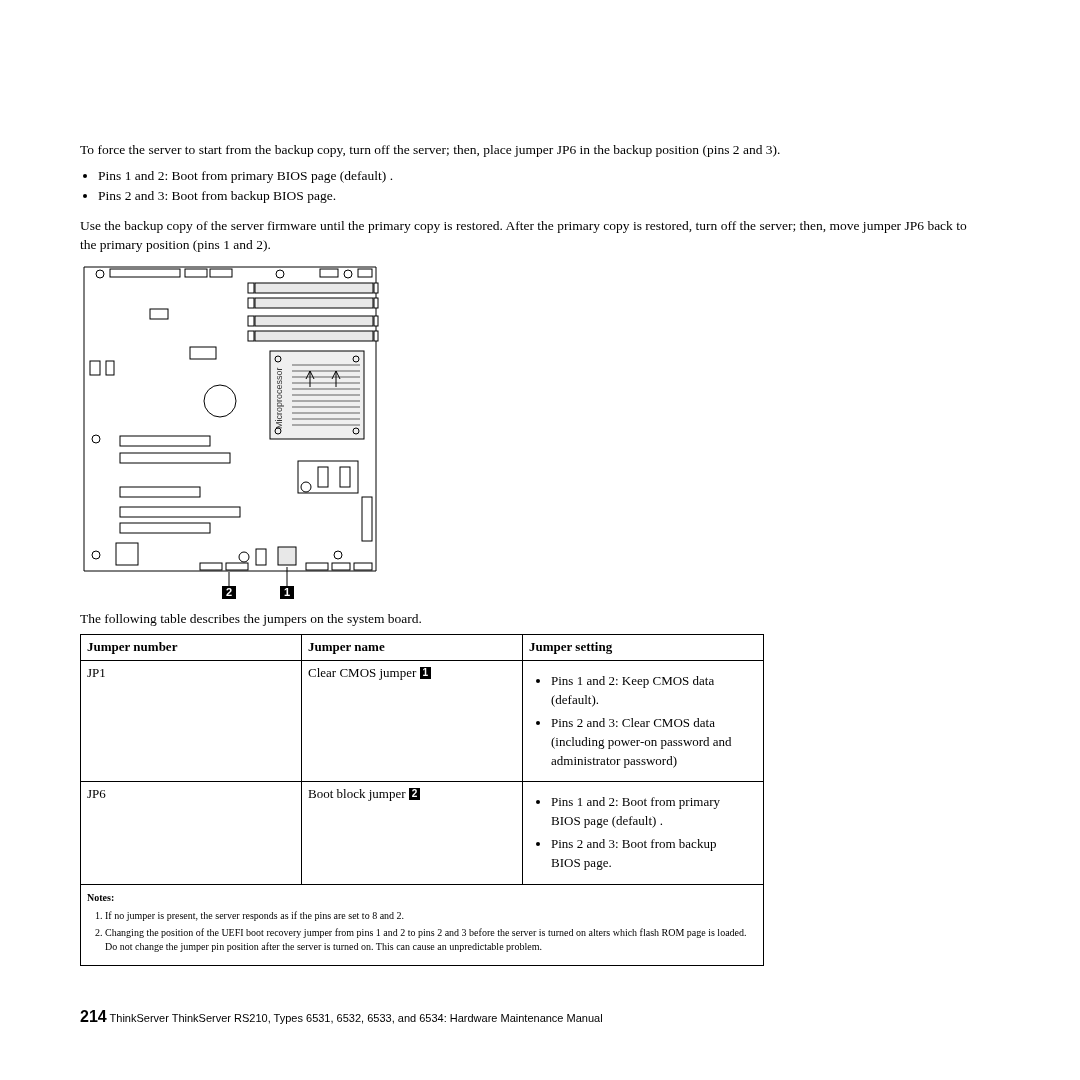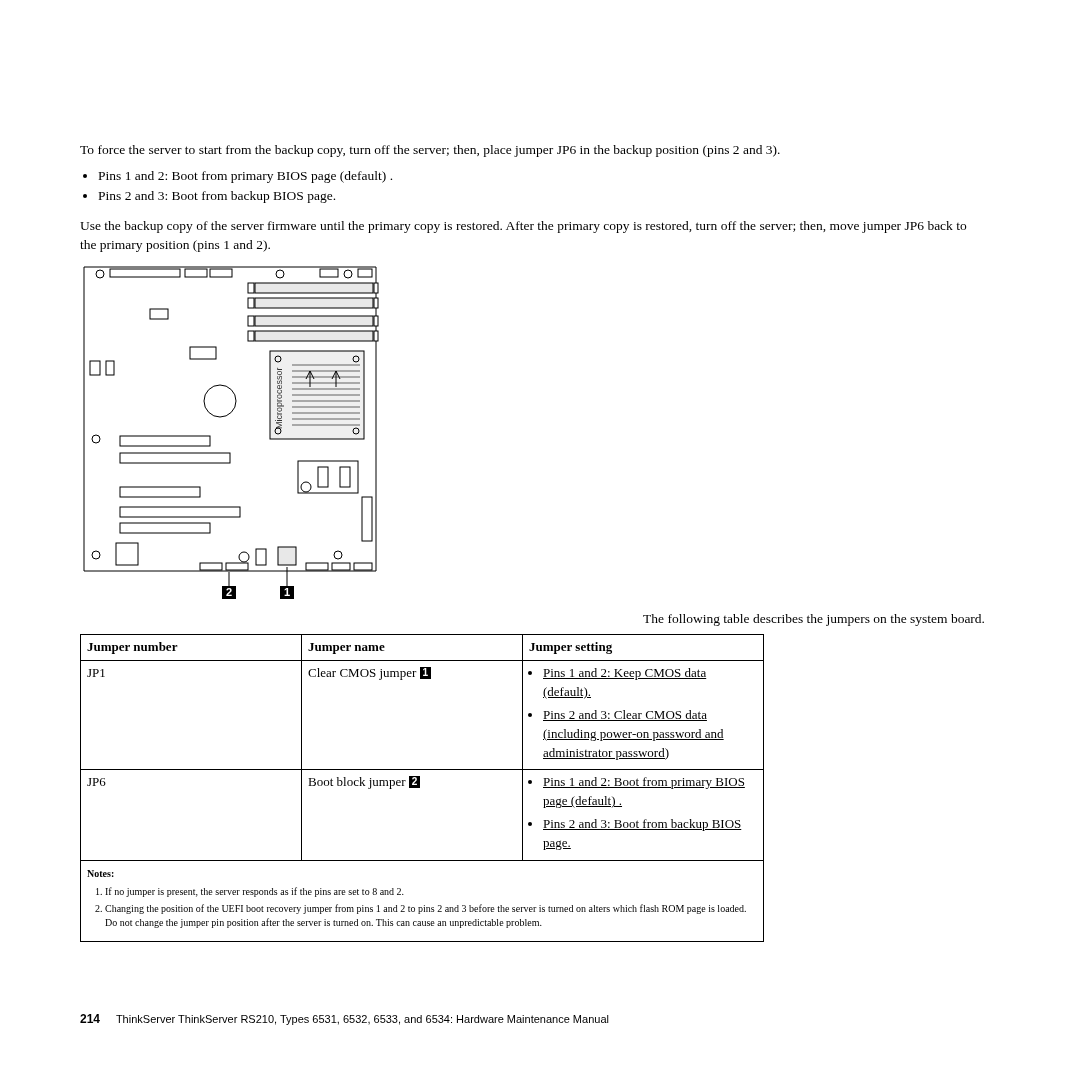--- a/index.html
+++ b/index.html
@@ -59,23 +59,22 @@
     vertical-align: top;
     text-align: left;
   }
   table.jumpers th {
     font-weight: bold;
     font-family: "Palatino Linotype", Palatino, serif;
     background: #fff;
     margin-top: 16px;
   }
   .cell-list {
-    margin: 0;
+    margin: 8px;
     padding-left: 14px;
-    text-decoration: underline;
   }
   .cell-list li { margin: 0 0 4px 0; }
   .notes-box {
     border: 1px solid #000;
     border-top: none;
     padding: 6px 6px 8px 6px;
     width: 684px;
     box-sizing: border-box;
     font-size: 10px;
   }
@@ -86,22 +85,22 @@
   .notes-box li { margin: 2px 0; }
   .footer {
     position: absolute;
     bottom: 52px;
     left: 80px;
     font-size: 11px;
     font-family: Arial, Helvetica, sans-serif;
   }
   .footer .pnum {
     font-weight: bold;
-    font-size: 12px;
-    margin-right: 13px;
+    font-size: 16px;
+    margin-right: 0;
   }
   .num-badge {
     display:inline-block;
     background:#000;
     color:#fff;
     font-family:Arial,sans-serif;
     font-weight:bold;
     font-size:10px;
     padding:0 3px;
     line-height:12px;
@@ -218,21 +217,21 @@
       <rect x="274" y="302" width="18" height="7" fill="none" stroke="#000"></rect>
 
       <line x1="149" y1="311" x2="149" y2="330" stroke="#000"></line>
       <line x1="207" y1="306" x2="207" y2="330" stroke="#000"></line>
     </svg>
     
     <div style="position:absolute; left:142px; top:325px;" class="callout-box">2</div>
     <div style="position:absolute; left:200px; top:325px;" class="callout-box">1</div>
   </div>
 
-  <p style="margin-top:8px;text-align:right;">The following table describes the jumpers on the system board.</p>
+  <p style="margin-top:8px;">The following table describes the jumpers on the system board.</p>
 
 
   <table class="jumpers">
     <tbody>
         <tr>
       <th style="width:208px;">Jumper number</th>
       <th style="width:208px;">Jumper name</th>
       <th>Jumper setting</th>
     </tr>
     <tr>

